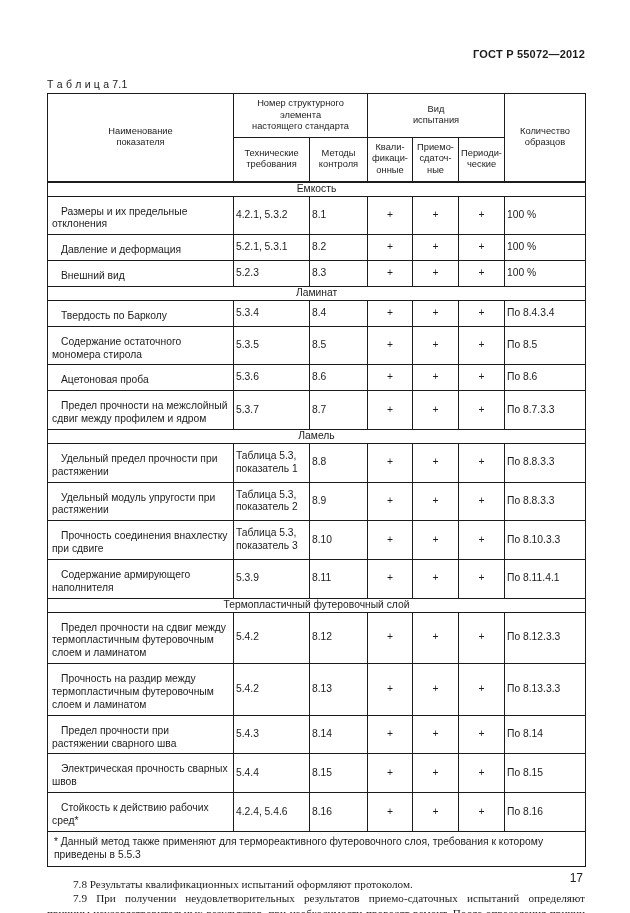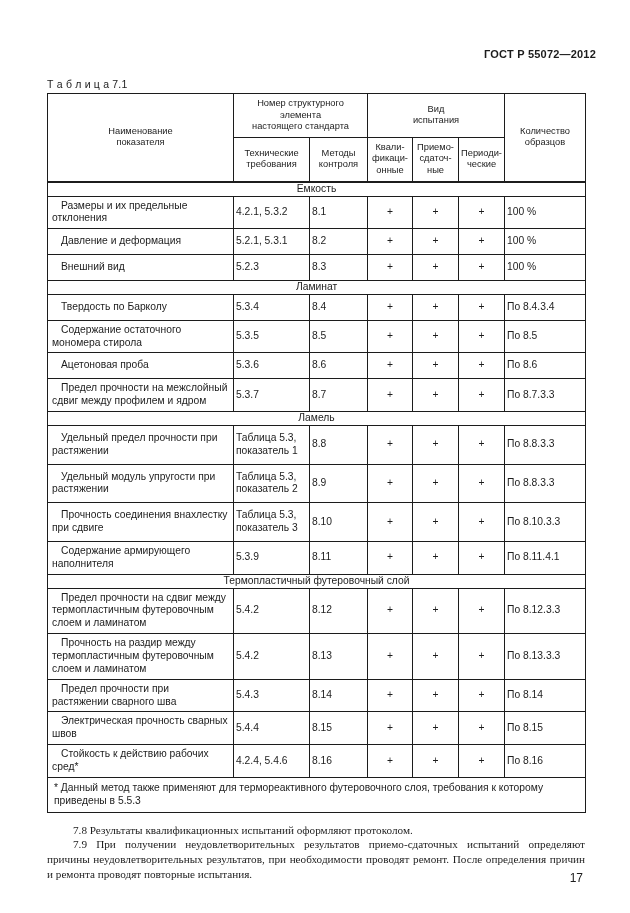--- a/index.html
+++ b/index.html
@@ -6,21 +6,21 @@
   html,body { background:#ffffff; }
   .page {
     position:relative;
     width:630px; height:913px;
     background:#ffffff;
     color:#1c1c1c;
     font-family:"Liberation Sans", sans-serif;
     overflow:hidden;
   }
   .gost-header {
-    position:absolute; top:48px; right:34px;
+    position:absolute; top:48px; right:45px;
     font-size:11px; font-weight:bold; letter-spacing:0.2px;
   }
   .content { position:absolute; left:47px; top:78px; width:538px; }
   .caption { font-size:10.5px; margin-bottom:3px; letter-spacing:0.2px; }
 
   table.req {
     width:100%; border-collapse:collapse; table-layout:fixed;
   }
   table.req th, table.req td {
     border:1px solid #1c1c1c;
@@ -31,21 +31,21 @@
     font-size:9.3px;
     line-height:1.25;
     text-align:center;
     padding:4px 2px;
     white-space:pre-line;
   }
   table.req thead tr:last-child th,
   table.req thead th[rowspan] { border-bottom:2px solid #1c1c1c; }
 
   table.req td { font-size:10.3px; line-height:1.25; }
-  td.cell-name   { text-align:left; padding:3px 5px 3px 4px; text-indent:9px; }
+  td.cell-name   { text-align:left; padding:9px 5px 3px 4px; text-indent:9px; }
   td.cell-num    { text-align:left; padding:6px 2px; }
   td.cell-mark   { text-align:center; padding:3px 1px; }
   td.section-title { text-align:center; padding:0 2px; }
   td.footnote {
     text-align:left; font-size:9.8px; line-height:1.3;
     padding:4px 6px;
   }
 
   .paragraphs {
     margin-top:10px;

